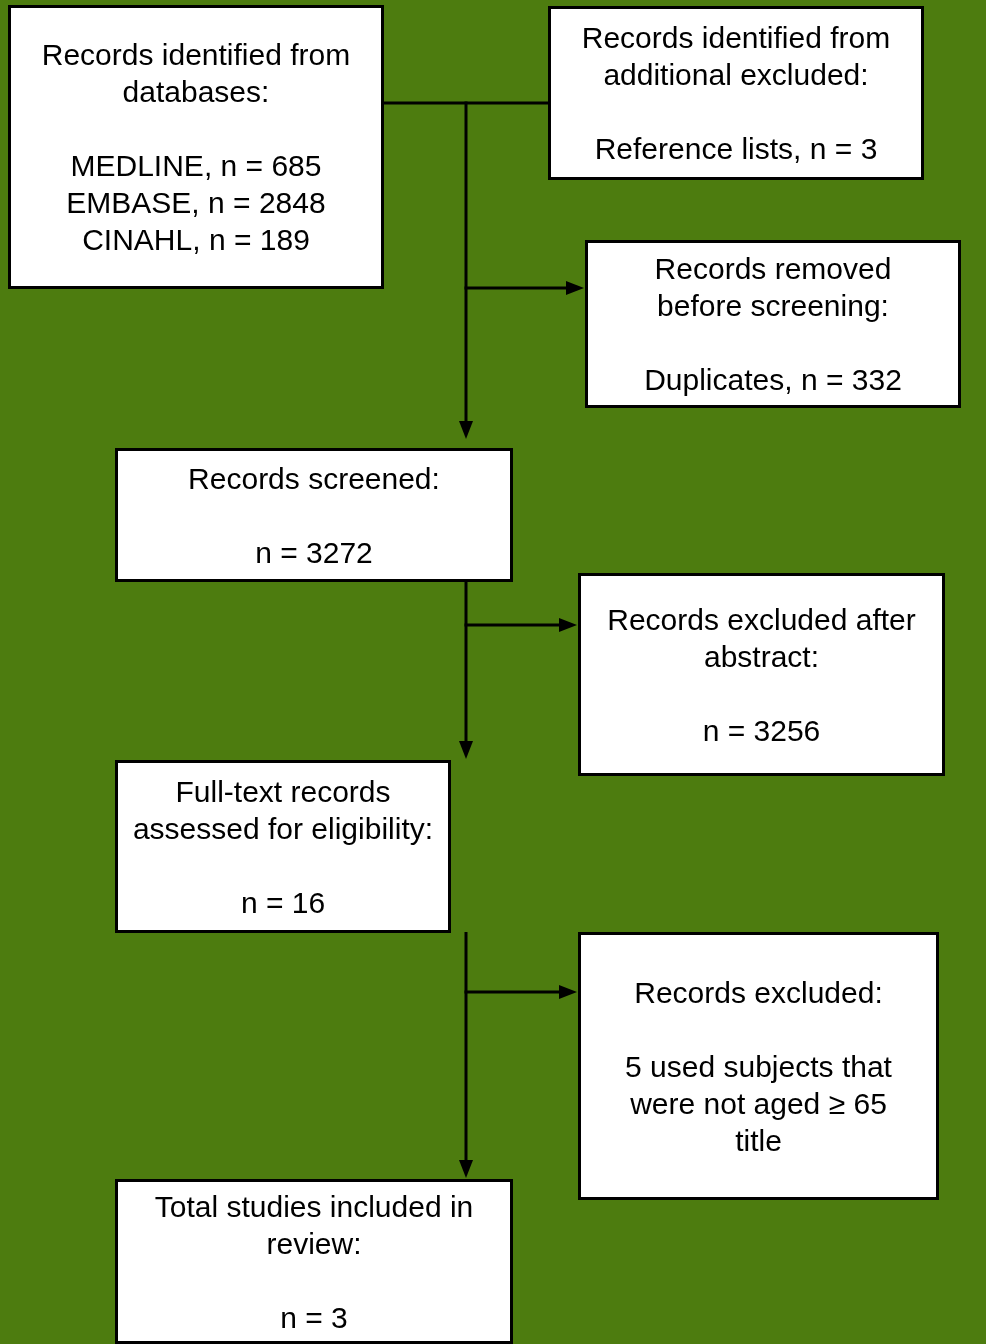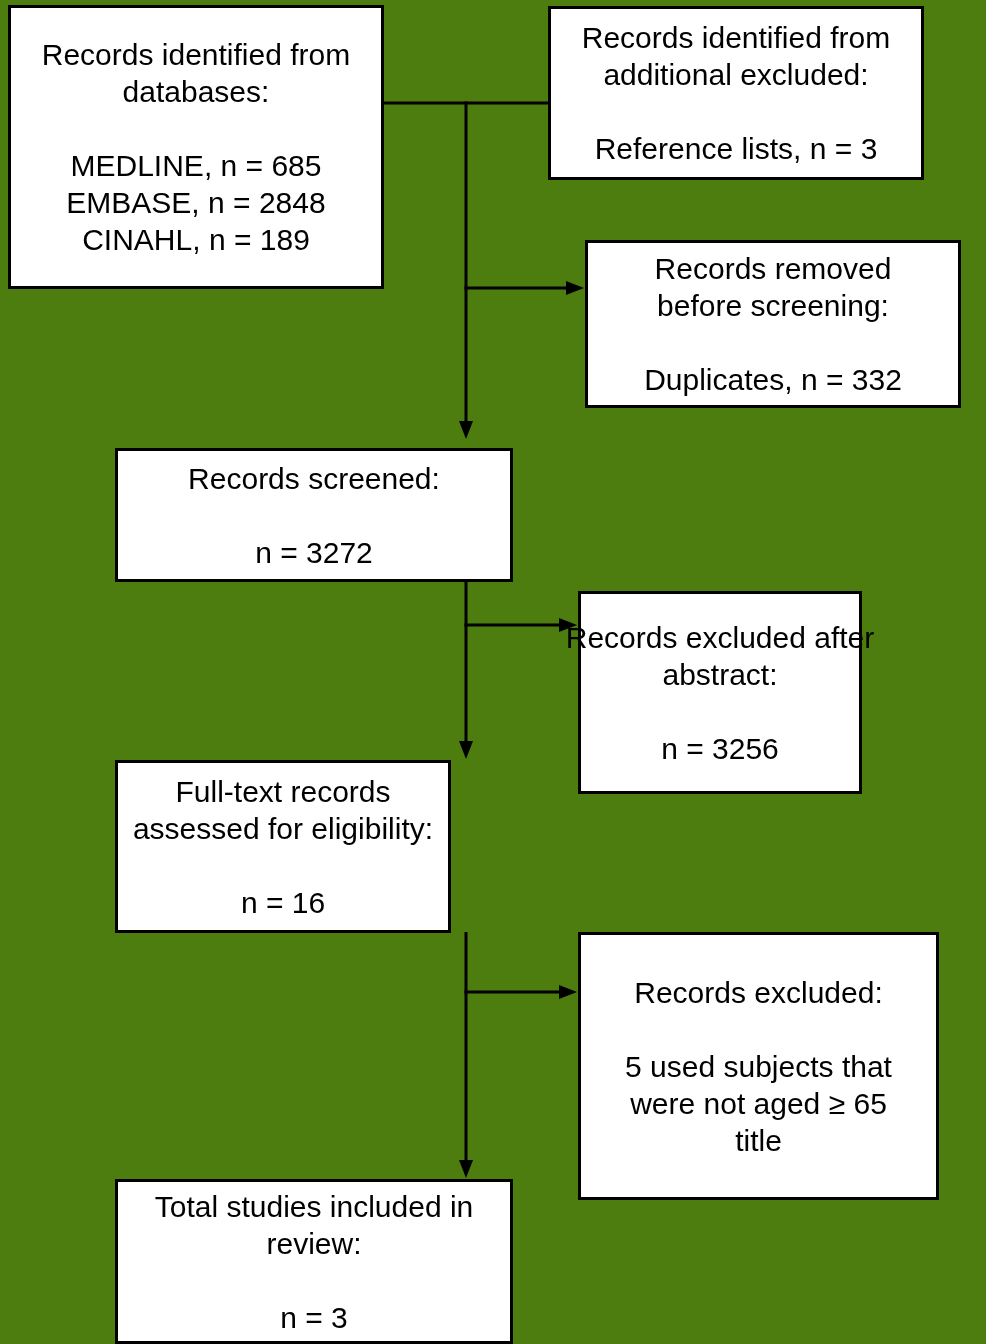--- a/index.html
+++ b/index.html
@@ -40,21 +40,21 @@
   }
   .ln {
     min-height: 37px;
     white-space: nowrap;
   }
   
   .box-identified-databases   { left: 8px;   top: 5px;    width: 376px; height: 284px; }
   .box-identified-additional  { left: 548px; top: 6px;    width: 376px; height: 174px; }
   .box-removed-before         { left: 585px; top: 240px;  width: 376px; height: 168px; }
   .box-records-screened       { left: 115px; top: 440px;  width: 398px; height: 134px; margin-top: 8px; }
-  .box-excluded-title         { left: 578px; top: 591px;  width: 284px; height: 203px; }
+  .box-excluded-title         { left: 578px; top: 573px;  width: 367px; height: 203px; }
   .box-fulltext-assessed      { left: 115px; top: 760px;  width: 336px; height: 173px; }
   .box-records-excluded       { left: 578px; top: 932px;  width: 361px; height: 268px; }
   .box-total-included         { left: 115px; top: 1179px; width: 398px; height: 165px; align-items: center; }
 </style>
 </head>
 <body>
 
 <div class="canvas">
 
   <svg class="connectors" viewBox="0 0 986 1344" xmlns="http://www.w3.org/2000/svg">

